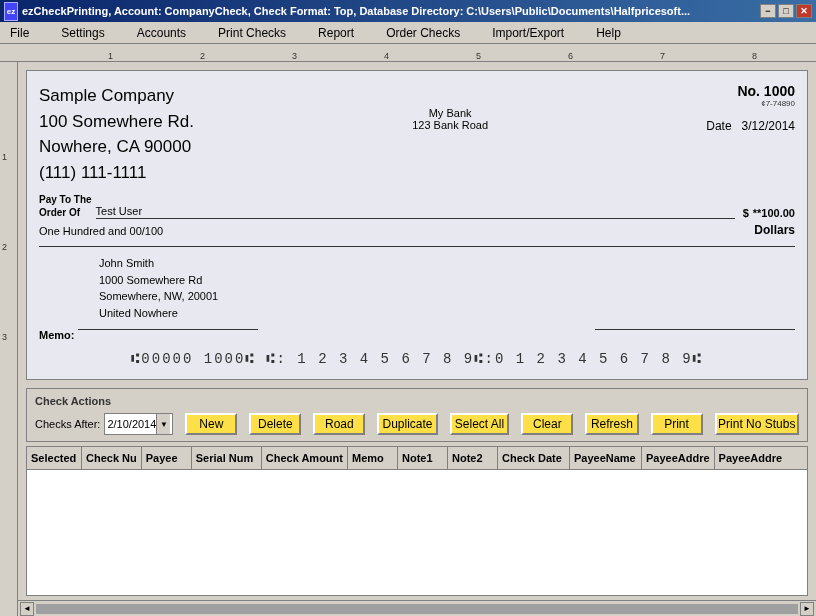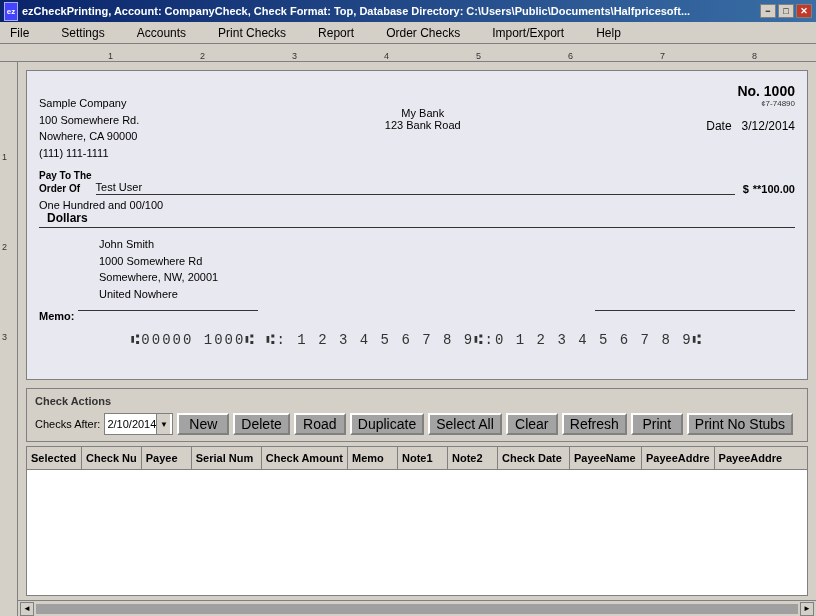--- a/index.html
+++ b/index.html
@@ -109,21 +109,21 @@
       flex-shrink: 0;
       position: relative;
       min-height: 310px;
     }
 
     .check-header {
       display: flex;
       justify-content: space-between;
       margin-bottom: 6px;
     }
-    .company-info { font-size: 11px; line-height: 1.5; margin-top: 12px; }
+    .company-info { font-size: 17px; line-height: 1.5; }
     .bank-info { font-size: 11px; text-align: center; margin-top: 24px; }
     .check-number-area { text-align: right; font-size: 11px; }
     .check-number { font-size: 14px; font-weight: bold; }
     .routing-number { font-size: 8px; color: #333; }
     .date-line { margin-top: 11px; font-size: 12px; }
 
     .pay-to-section {
       display: flex;
       align-items: flex-end;
       margin: 8px 0 4px 0;
@@ -141,25 +141,25 @@
       display: flex;
       align-items: flex-end;
       white-space: nowrap;
       font-size: 11px;
     }
     .dollar-sign { margin-right: 4px; font-weight: bold; }
     .amount-value { font-weight: bold; text-align: right; }
 
     .amount-words {
       display: flex;
+      align-items: flex-end;
       margin: 4px 0;
       font-size: 11px;
       border-bottom: 1px solid #333;
-      padding-bottom: 2px;
-      flex-direction: column;
+      padding-bottom: 9px;
     }
     .words-text { flex: 1; }
     .dollars-label { font-weight: bold; margin-left: 8px; font-size: 12px; }
 
     .payee-address {
       margin: 8px 0 8px 60px;
       font-size: 11px;
       line-height: 1.5;
     }
 
@@ -219,30 +219,31 @@
       border-left: 1px solid #808080;
       display: flex;
       align-items: center;
       justify-content: center;
       cursor: pointer;
       font-size: 8px;
     }
     .win-btn {
       min-width: 52px;
       height: 22px;
-      background: #a3a3a3;
+      background: #fde047;
       border: 2px solid;
       border-color: #ffffff #808080 #808080 #ffffff;
-      font-size: 14px;
+      font-size: 12px;
       cursor: pointer;
       padding: 0 6px;
       white-space: nowrap;
       display: flex;
       align-items: center;
       justify-content: center;
+      margin-left: 8px;
     }
 
     
     .grid-area {
       margin: 0 8px 4px 8px;
       border: 1px solid #808080;
       background: white;
       overflow-x: auto;
       overflow-y: auto;
       flex: 1;

